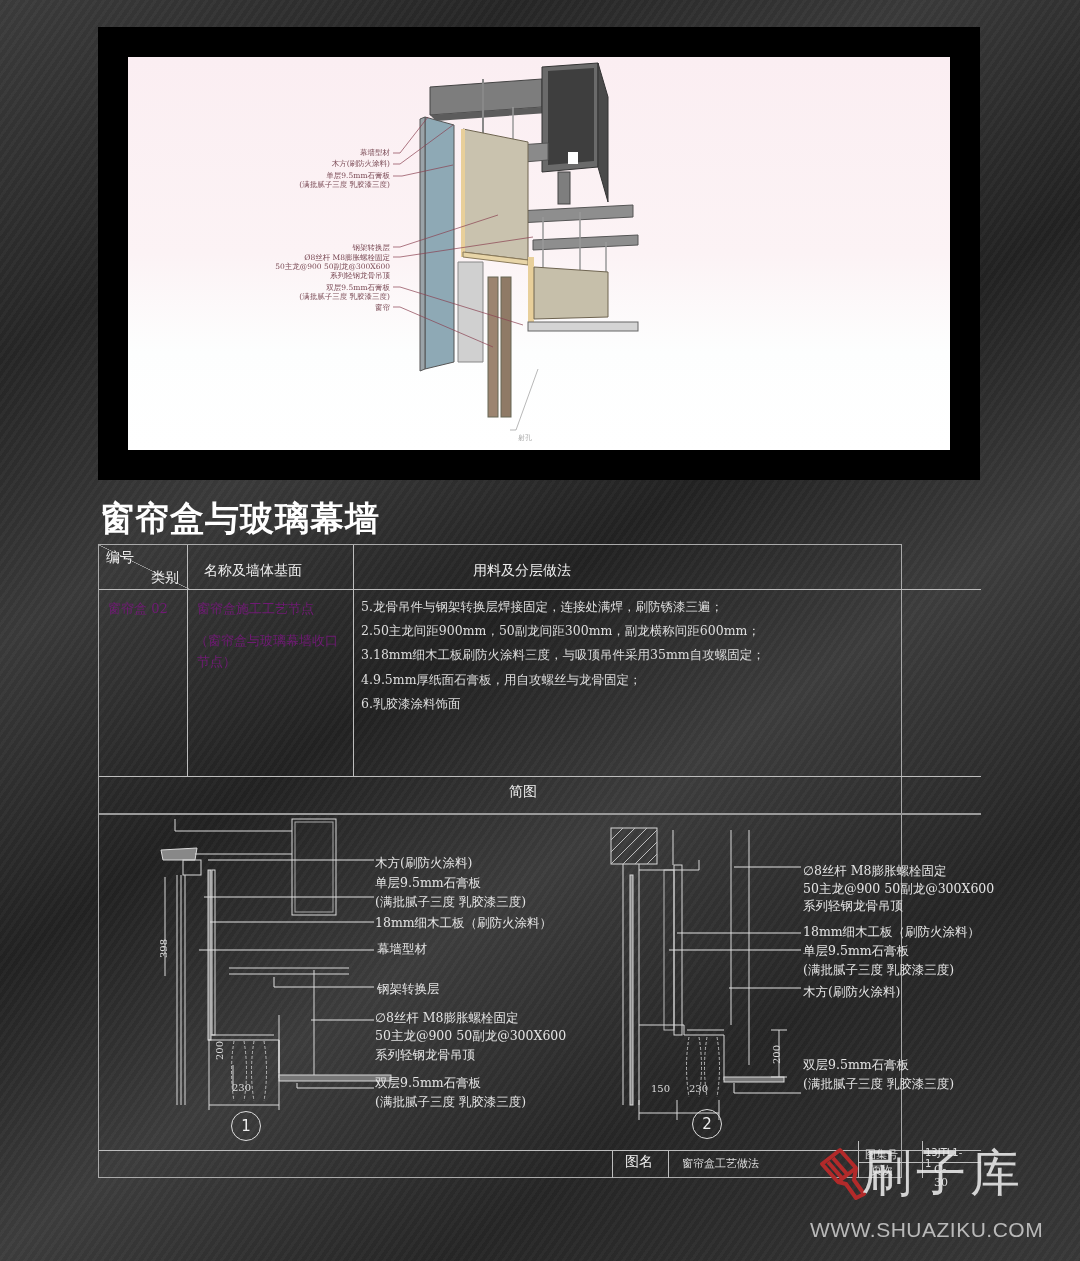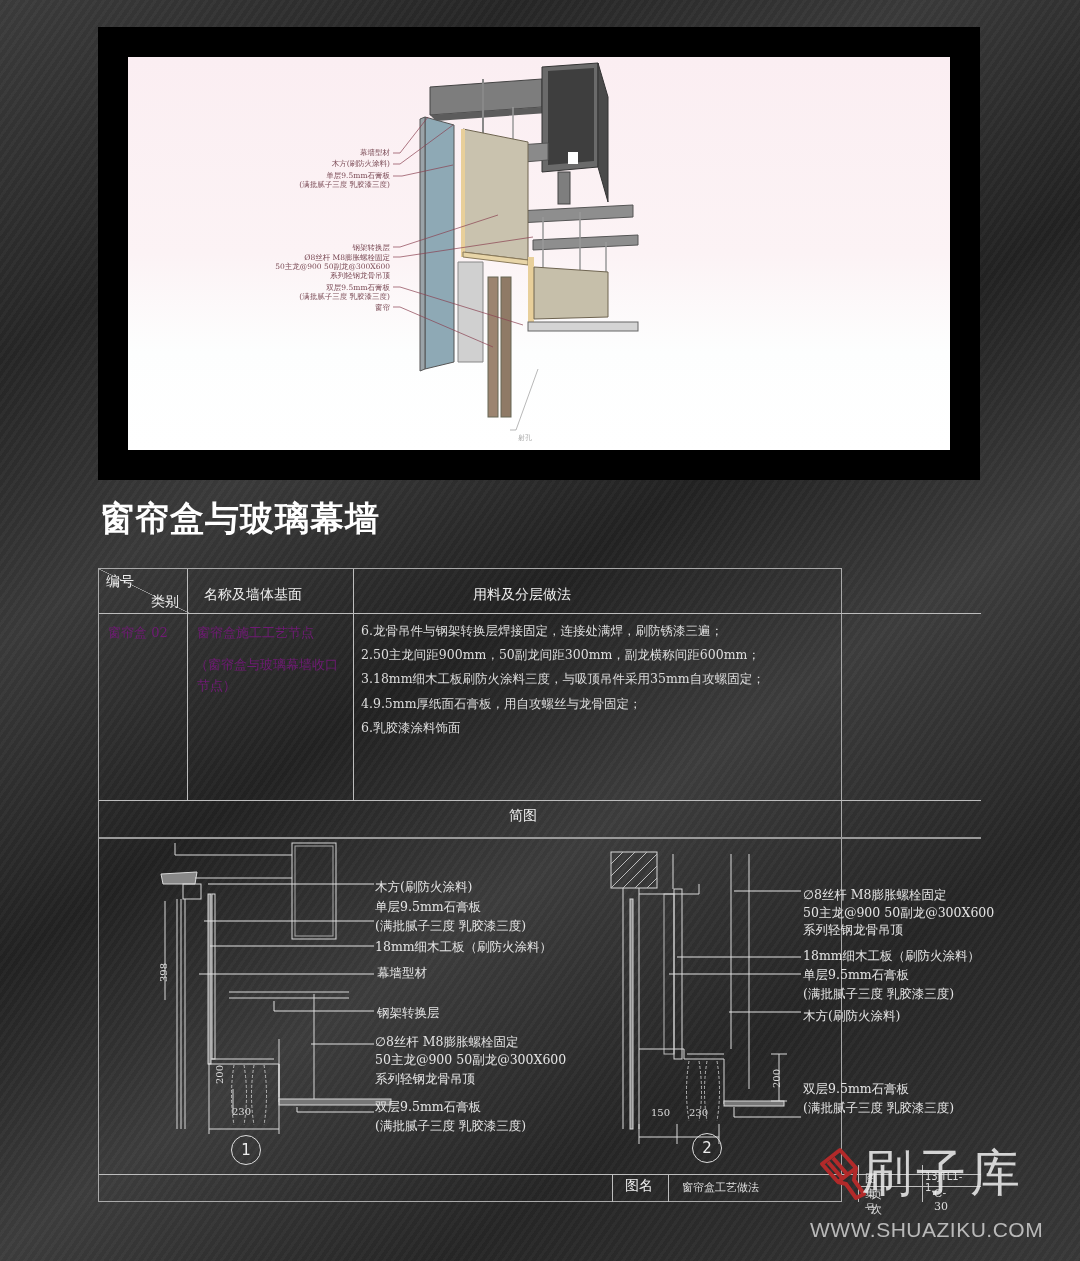--- a/index.html
+++ b/index.html
@@ -29,21 +29,21 @@
   }
   .render-note { position: absolute; left: 390px; top: 376px; font-size: 7px; color: #aaa; }
 
   
   .page-title {
     left: 100px; top: 496px; font-size: 34px; font-weight: bold; color: #fff;
     font-family: "DejaVu Sans", sans-serif; letter-spacing: 1px;
   }
 
   
-  .spec-table { left: 98px; top: 568px; width: 744px; height: 634px; border: 1px solid #aaa; }
+  .spec-table { left: 98px; top: 544px; width: 804px; height: 634px; border: 1px solid #aaa; }
   .line-h { position: absolute; height: 1px; background: #bdbdbd; }
   .line-v { position: absolute; width: 1px; background: #bdbdbd; }
   .hdr { position: absolute; font-size: 14px; color: #eee; font-family: "DejaVu Sans", sans-serif; }
   .cell-text { position: absolute; font-size: 13px; color: #701a75; line-height: 24px; }
   .steps { position: absolute; left: 262px; top: 50px; font-size: 12.5px; color: #ddd; line-height: 24.2px; }
   .diag-line {
     position: absolute; left: 0; top: 0; width: 90px; height: 44px;
     background: linear-gradient(to top right, transparent calc(50% - 0.6px), #bdbdbd 50%, transparent calc(50% + 0.6px));
   }
   .lbl { position: absolute; font-size: 12.5px; color: #e4e4e4; white-space: nowrap; line-height: 19px; }
@@ -143,21 +143,21 @@
   <div class="hdr" style="left:7px;top:4px">编号</div>
   <div class="hdr" style="left:52px;top:24px">类别</div>
   <div class="hdr" style="left:105px;top:17px">名称及墙体基面</div>
   <div class="hdr" style="left:374px;top:17px">用料及分层做法</div>
 
   <div class="cell-text" style="left:9px;top:52px">窗帘盒 02</div>
   <div class="cell-text" style="left:98px;top:52px">窗帘盒施工工艺节点</div>
   <div class="cell-text" style="left:96px;top:84px">（窗帘盒与玻璃幕墙收口</div>
   <div class="cell-text" style="left:98px;top:105px">节点）</div>
   <div class="steps">
-    <div>6.龙骨吊件与钢架转换层焊接固定，连接处满焊，刷防锈漆三遍；</div>
+    <div>5.龙骨吊件与钢架转换层焊接固定，连接处满焊，刷防锈漆三遍；</div>
     <div>2.50主龙间距900mm，50副龙间距300mm，副龙横称间距600mm；</div>
     <div>3.18mm细木工板刷防火涂料三度，与吸顶吊件采用35mm自攻螺固定；</div>
     <div>4.9.5mm厚纸面石膏板，用自攻螺丝与龙骨固定；</div>
     <div>6.乳胶漆涂料饰面</div>
   </div>
 
   <div class="hdr" style="left:410px;top:238px">简图</div>
 
   <svg class="abs" style="left:0;top:270px" width="440" height="334">
     <g stroke="#d8d8d8" stroke-width="1" fill="none">

